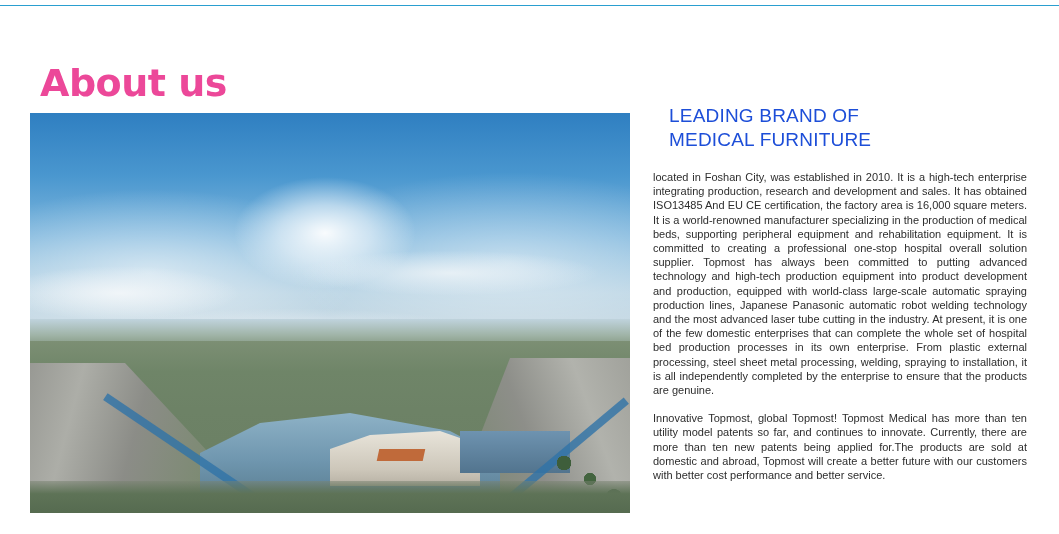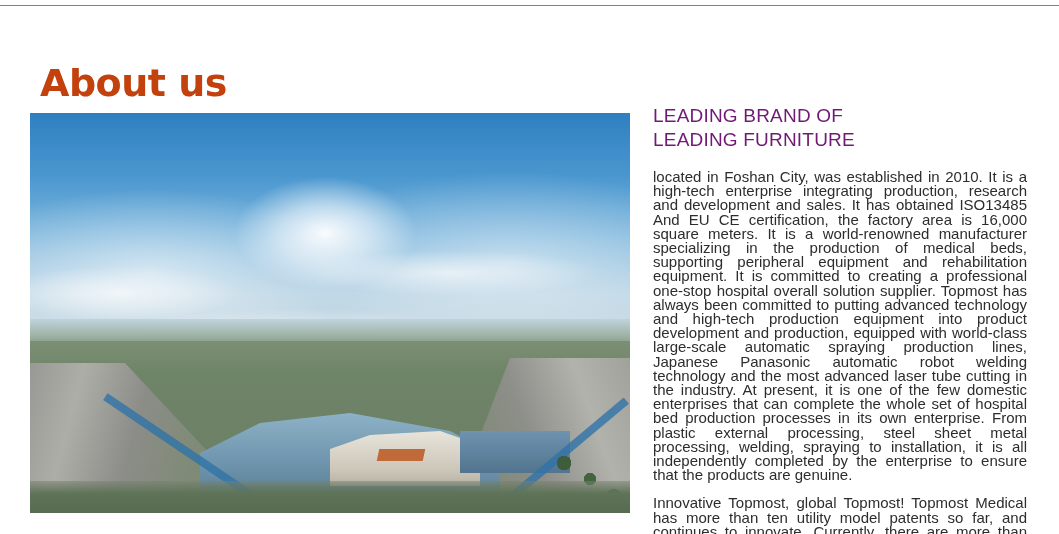--- a/index.html
+++ b/index.html
@@ -29,21 +29,21 @@
   }
   .page-title {
     position: absolute;
     top: 36px;
     left: 40px;
     font-family: "DejaVu Sans", sans-serif;
     font-weight: bold;
     font-size: 38px;
     line-height: 44px;
     letter-spacing: -0.5px;
-    color: #c2410c;
+    color: #ec4899;
   }
   .photo {
     position: absolute;
     top: 113px;
     left: 30px;
     width: 600px;
     height: 400px;
     overflow: hidden;
     background: #7fa6bd;
   }
@@ -169,27 +169,27 @@
   .right-col {
     position: absolute;
     top: 104px;
     left: 653px;
     width: 374px;
   }
   .lead-heading {
     font-family: "Liberation Sans", sans-serif;
     font-size: 19px;
     line-height: 24px;
-    color: #701a75;
+    color: #1d4ed8;
     letter-spacing: 0.2px;
-    margin: 0 0 18px 0;
+    margin: 0 0 18px 16px;
   }
   .body-par {
     font-family: "Liberation Sans", sans-serif;
-    font-size: 15px;
+    font-size: 11px;
     line-height: 14.2px;
     color: #2d2d2d;
     text-align: justify;
     margin: 14px 0 13px 0;
   }
   .body-par:last-child { margin-bottom: 0; }
 </style>
 </head>
 <body>
 
@@ -214,19 +214,19 @@
     <div class="ph-lane-blue-a"></div>
     <div class="ph-lane-blue-b"></div>
     <div class="ph-trees"></div>
     <div class="ph-foreground"></div>
 
   </div>
 
   <div class="right-col">
     <div class="lead-heading">
       <span>LEADING BRAND OF</span><br>
-      <span>LEADING FURNITURE</span>
+      <span>MEDICAL FURNITURE</span>
     </div>
     <p class="body-par">located in Foshan City, was established in 2010.  It is a high-tech enterprise integrating production, research and development and sales. It has obtained ISO13485 And EU CE certification, the  factory area is 16,000 square meters. It is a world-renowned manufacturer specializing in the production of medical beds, supporting peripheral equipment and rehabilitation equipment. It is committed to creating a professional one-stop hospital overall solution supplier. Topmost has always been committed to putting advanced technology and high-tech production equipment into product development and production, equipped with world-class large-scale automatic spraying production lines, Japanese Panasonic automatic robot welding technology and the most advanced laser tube cutting in the industry. At present, it is one of the few domestic enterprises that can complete the whole set of hospital bed production processes in its own enterprise. From plastic external processing, steel sheet metal processing, welding, spraying to installation, it is all independently completed by the enterprise to ensure that the products are genuine.</p>
     <p class="body-par">Innovative Topmost, global Topmost! Topmost Medical has more than ten utility model patents so far, and continues to innovate. Currently, there are more than ten new patents being applied for.The products are sold at domestic  and abroad, Topmost will create a better future with our customers with better cost performance and better service.</p>
   </div>
 
 </div>
 
 </body></html>

